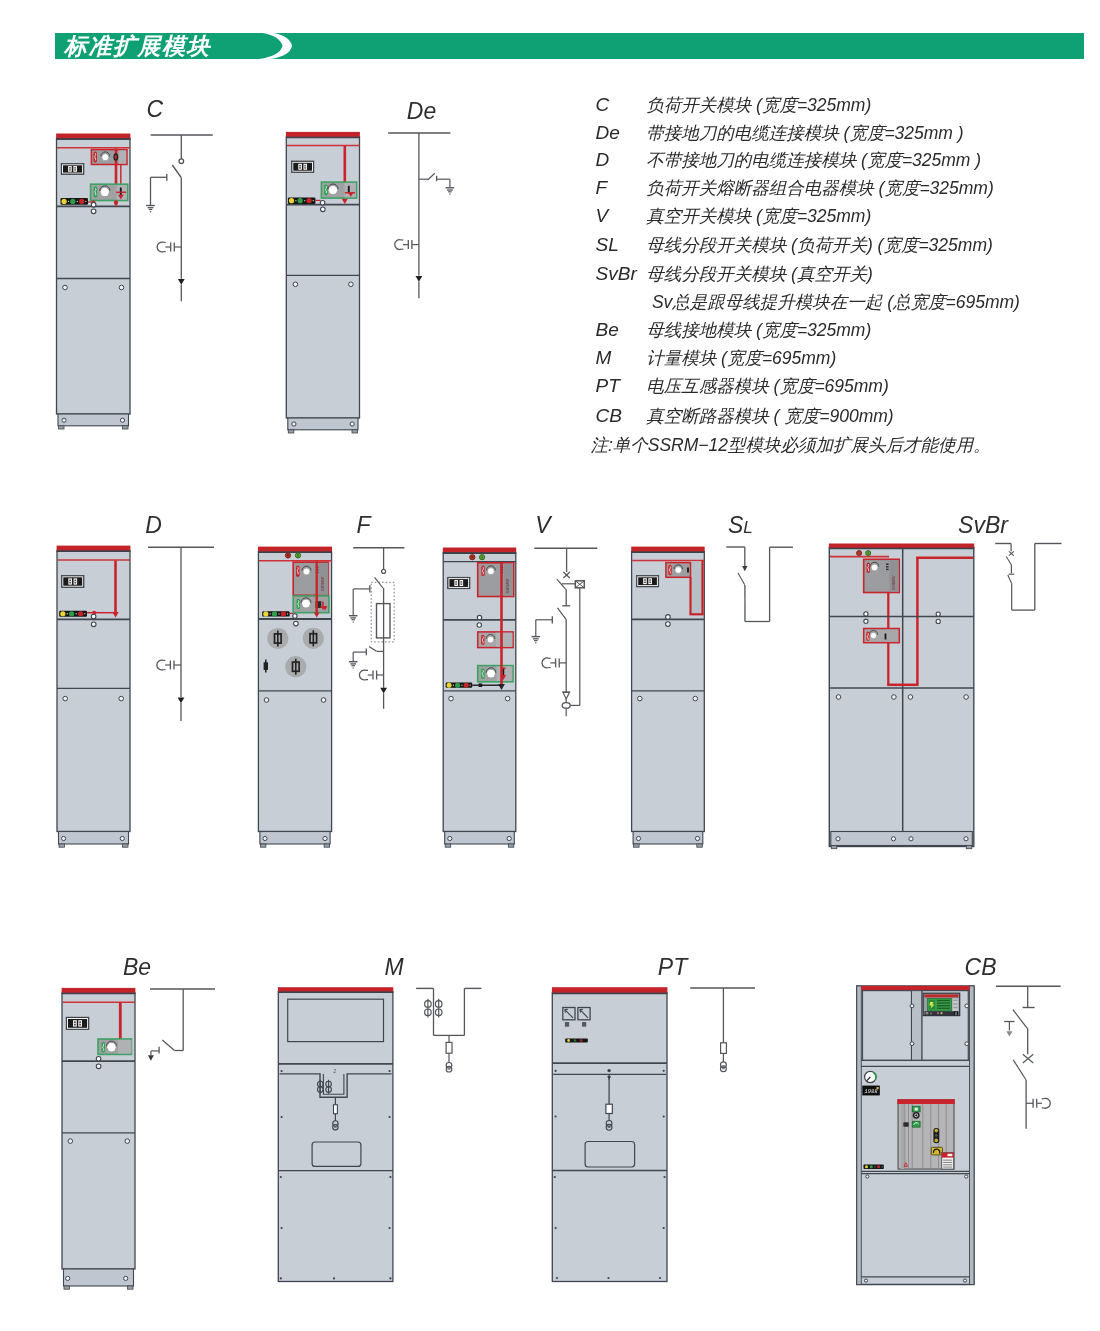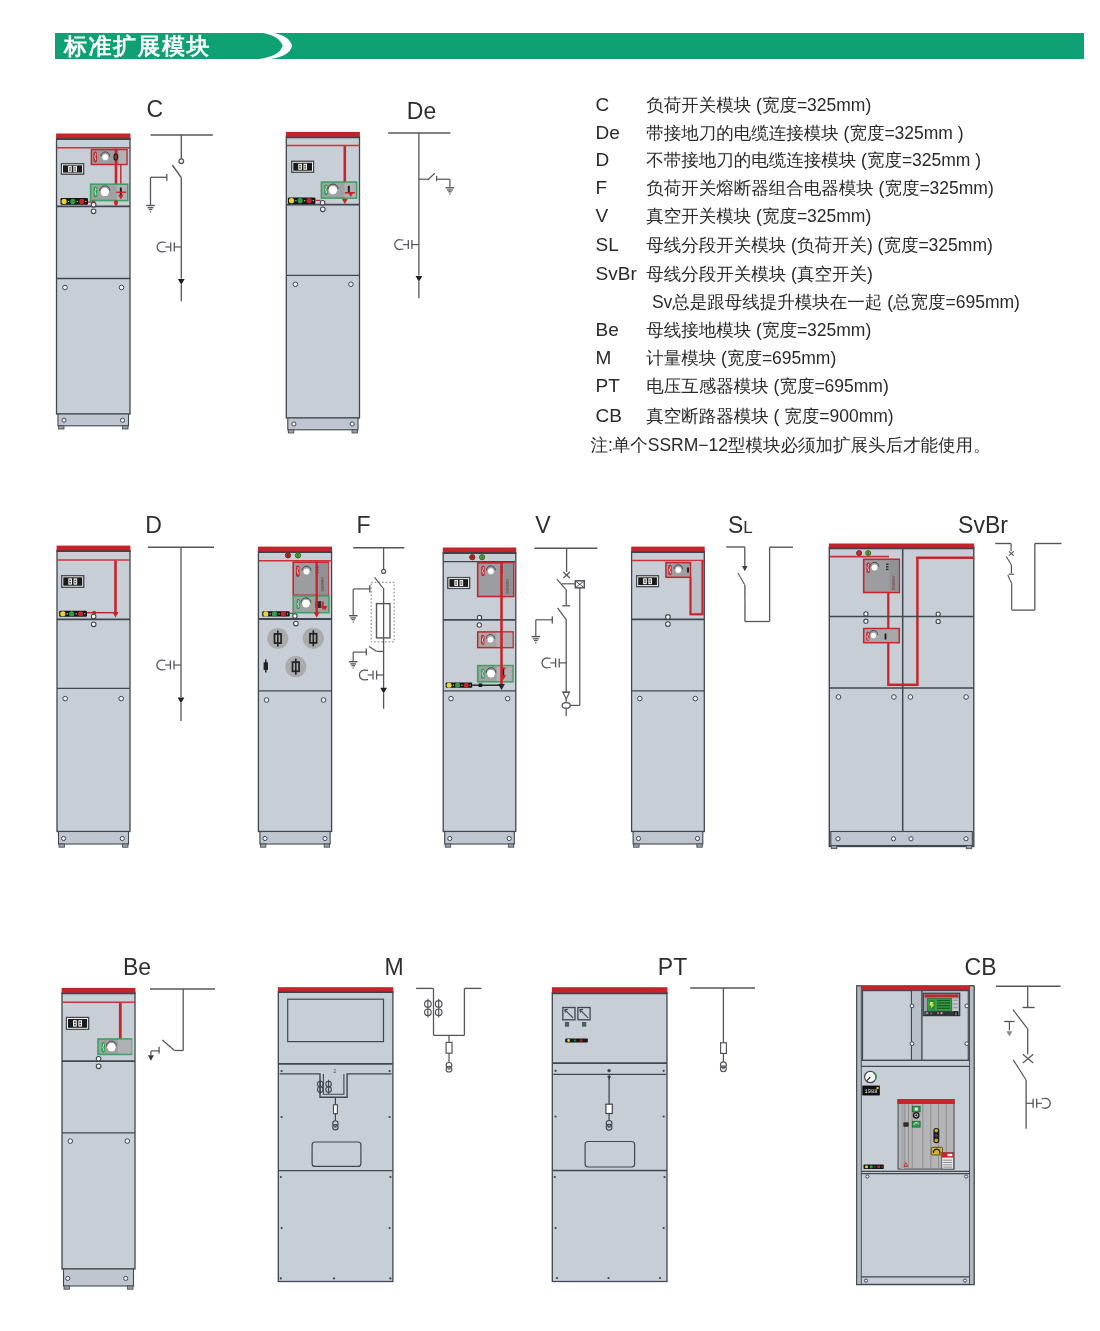--- a/index.html
+++ b/index.html
@@ -1,15 +1,15 @@
 <!DOCTYPE html>
 <html><head><meta charset="utf-8">
 <style>
 html,body{margin:0;padding:0;background:#ffffff;}
-#page{position:relative;width:1084px;height:1331px;overflow:hidden;}
+#page{position:relative;width:1084px;height:1331px;overflow:hidden;font-style:italic;}
 </style></head>
 <body>
 <div id="page">
 <svg width="1100" height="1331" viewBox="0 0 1100 1331">
 <rect x="0" y="0" width="1100" height="1331" fill="#ffffff"></rect>
 <rect x="55" y="33" width="1045" height="26" fill="#0fa173"></rect>
 <path d="M 262.5 33 Q 280 36 282.5 46 Q 280 56 259 59 L 270.5 59 Q 290 56 292 46 Q 290 36 273.5 33 Z" fill="#ffffff"></path>
 <text x="64" y="54" font-family="Liberation Sans, sans-serif" font-size="23" font-weight="bold" fill="#ffffff" letter-spacing="1.5">标准扩展模块</text>
 <rect x="56.5" y="138.5" width="73.5" height="275.5" fill="#c7ced6" stroke="#40474f" stroke-width="1.3"></rect>
 <rect x="56.1" y="133.5" width="74.3" height="5.0" fill="#c4232a"></rect>

